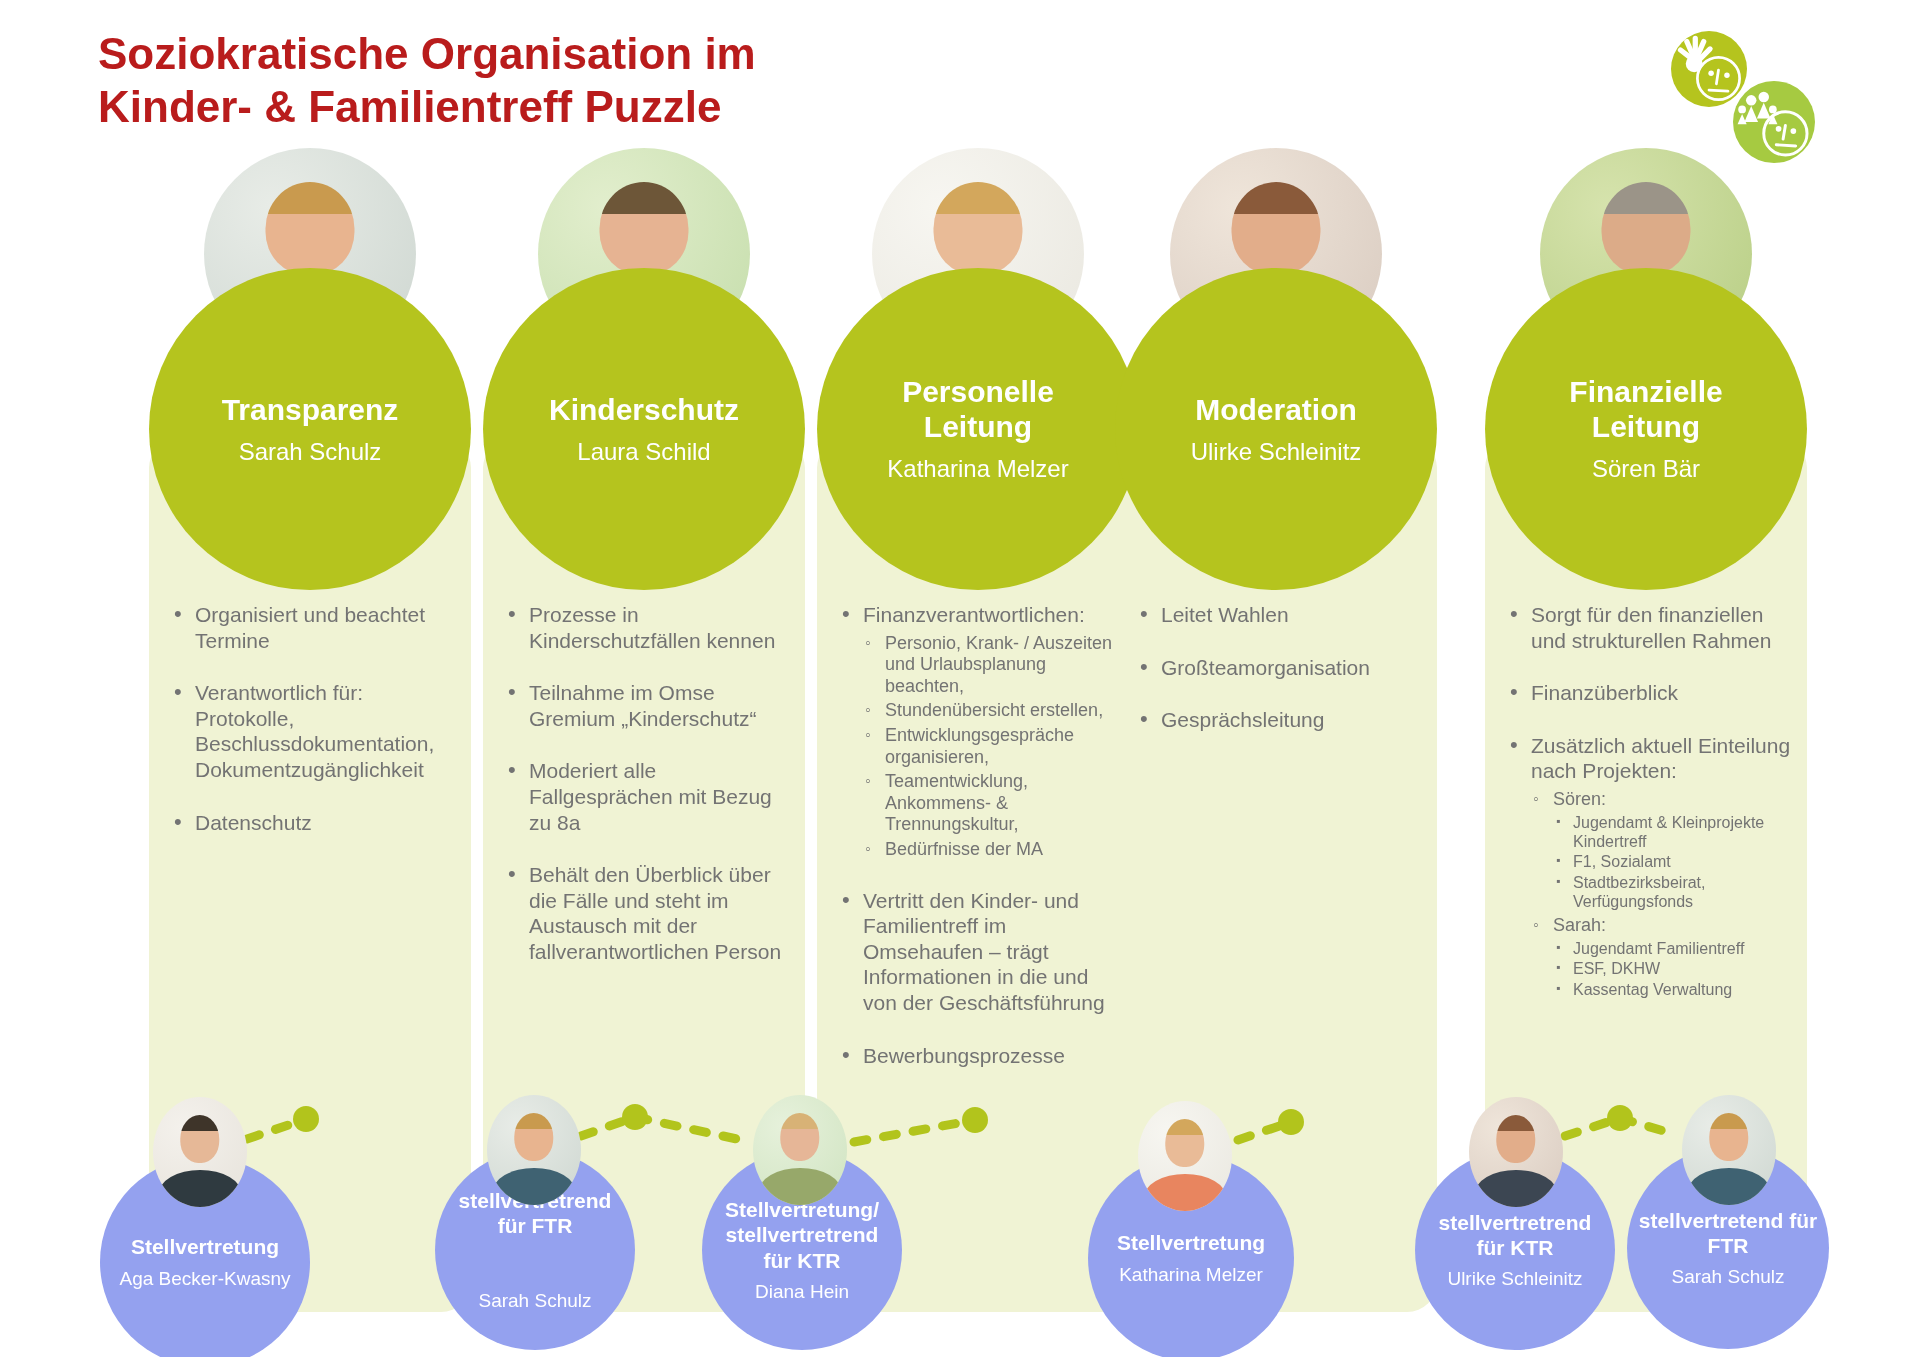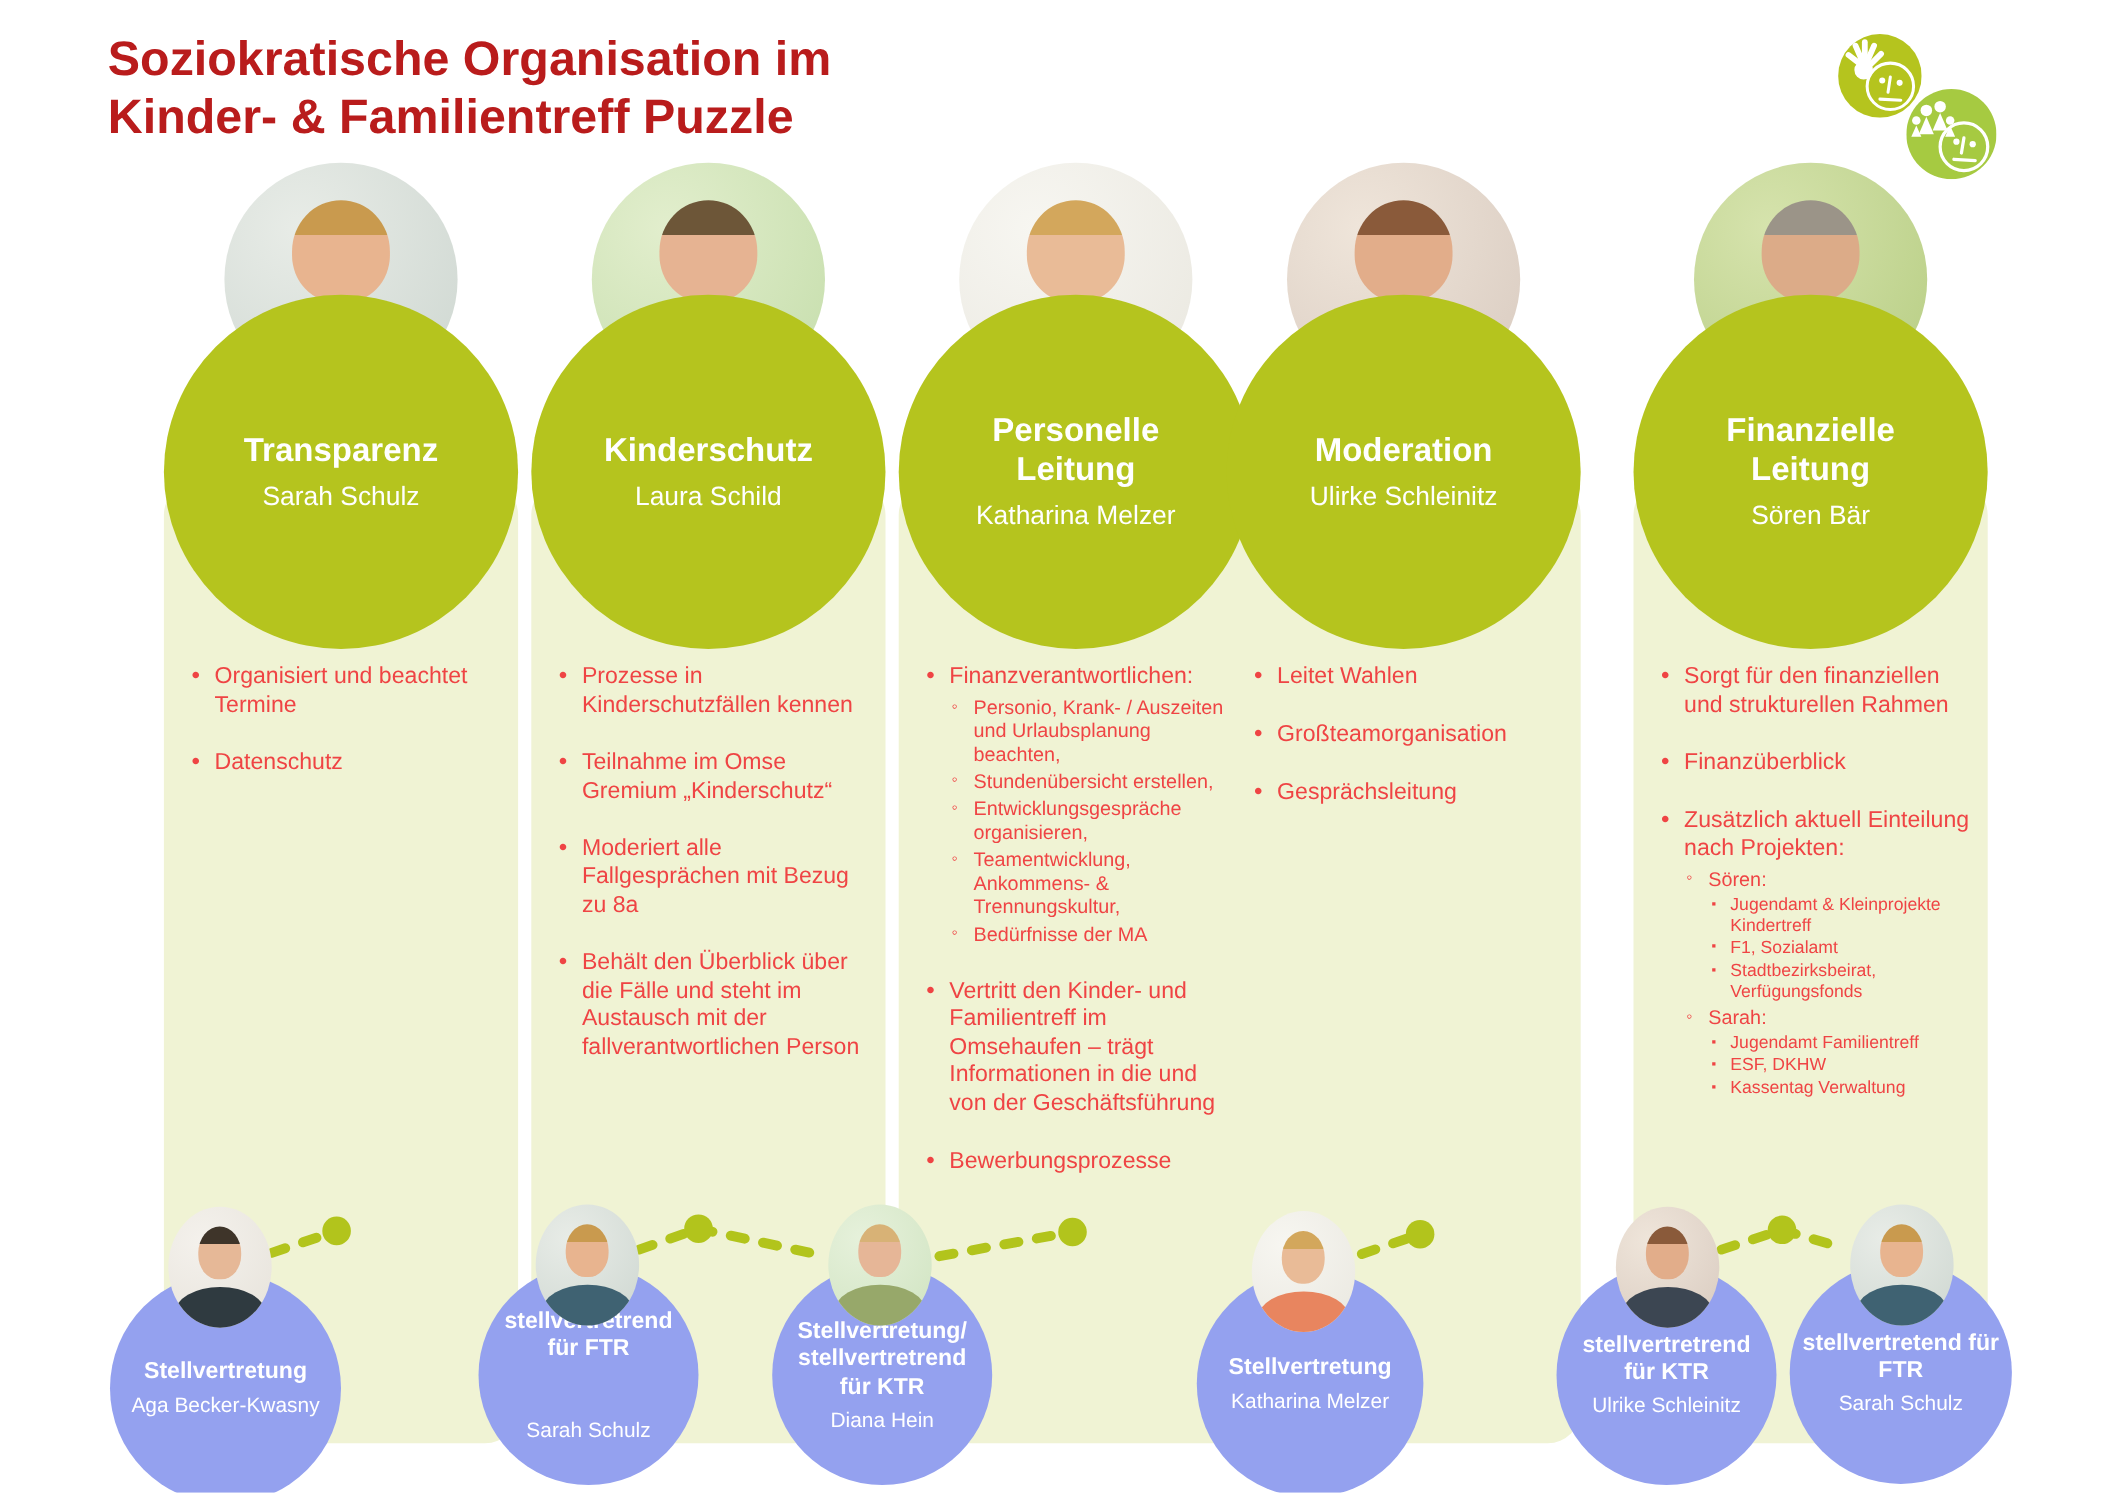--- a/index.html
+++ b/index.html
@@ -22,21 +22,21 @@
   .col-bg { position:absolute; left:0; right:0; top:438px; height:874px;
             background:#f0f3d4; border-radius:30px; z-index:0; }
   .photo { position:absolute; left:55px; top:148px; width:212px; height:212px; z-index:1; }
   .circle { position:absolute; left:0; top:268px; width:322px; height:322px; border-radius:50%;
             background:#b5c41e; z-index:2; display:flex; flex-direction:column; align-items:center;
             justify-content:center; text-align:center; color:#ffffff; padding:0 32px; box-sizing:border-box; }
   .role { font-size:30px; font-weight:700; line-height:1.15; }
   .person { font-size:24px; font-weight:400; margin-top:12px; line-height:1.1; }
 
   .col-body { position:absolute; left:0; right:0; top:602px; z-index:2; padding:0 12px 0 20px;
-              box-sizing:border-box; color:#ef4444; }
+              box-sizing:border-box; color:#737373; }
   ul.l1 { list-style:none; margin:0; padding:0; font-size:21px; line-height:1.22; }
   ul.l1 > li { position:relative; padding-left:26px; margin-bottom:27px; }
   ul.l1 > li::before { content:"•"; position:absolute; left:5px; top:-1px; font-size:22px; }
   ul.l2 { list-style:none; margin:5px 0 0 0; padding:0; font-size:18px; line-height:1.2; font-weight:400; }
   ul.l2 > li { position:relative; padding-left:22px; margin-bottom:3px; }
   ul.l2 > li::before { content:"◦"; position:absolute; left:2px; top:0px; font-size:16px; }
   ul.l3 { list-style:none; margin:3px 0 0 0; padding:0; font-size:16px; line-height:1.18; }
   ul.l3 > li { position:relative; padding-left:20px; margin-bottom:2px; }
   ul.l3 > li::before { content:"▪"; position:absolute; left:3px; top:0px; font-size:12px; }
 
@@ -125,20 +125,21 @@
   <div class="column c0">
     <div class="col-bg"></div>
     <div class="photo avatar" style="--abg:#cdd6d0; --abgl:#e8ece7; --hair:#c99a4e; --skin:#e8b48f; --shirt:#3f6272;"></div>
     <div class="circle">
       <div class="role">Transparenz</div>
       <div class="person">Sarah Schulz</div>
     </div>
     <div class="col-body">
       <ul class="l1">
         <li><span>Organisiert und beachtet Termine</span></li>
+        <li><span>Verantwortlich für: Protokolle, Beschlussdokumentation, Dokumentzugänglichkeit</span></li>
         <li><span>Datenschutz</span></li>
       </ul>
     </div>
   </div>
 
   <div class="column c1">
     <div class="col-bg"></div>
     <div class="photo avatar" style="--abg:#c4ddaa; --abgl:#e2eecd; --hair:#6d5638; --skin:#e6b392; --shirt:#5d5a9c;"></div>
     <div class="circle">
       <div class="role">Kinderschutz</div>

